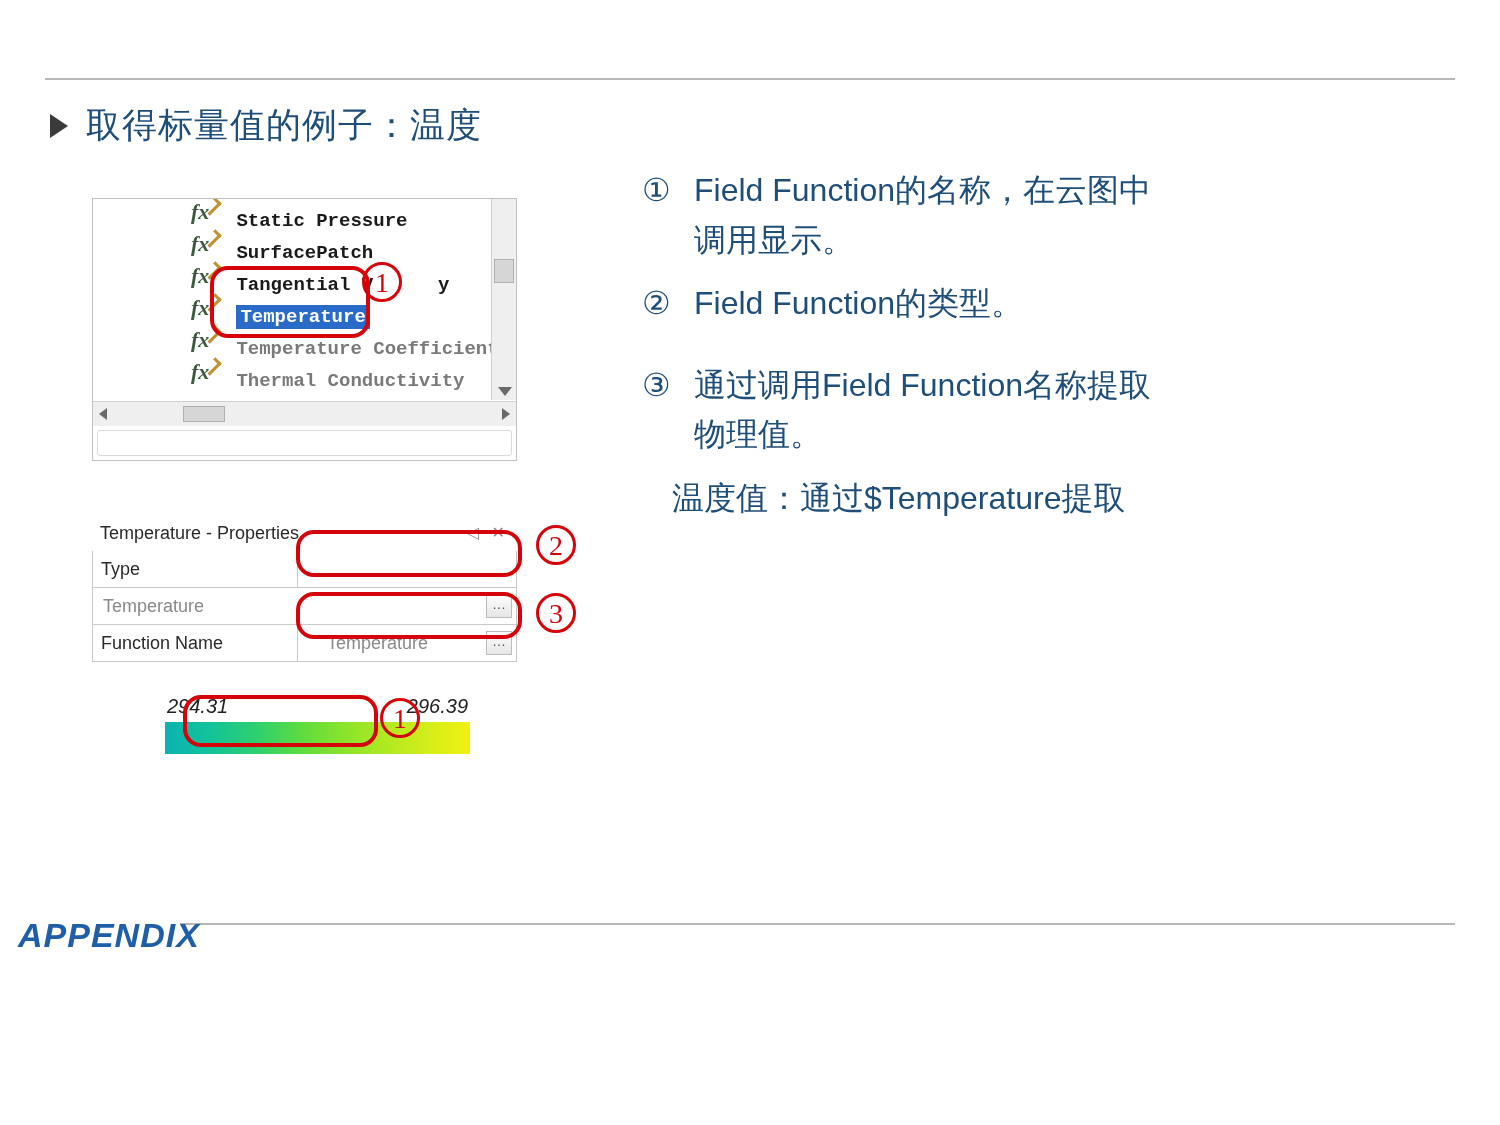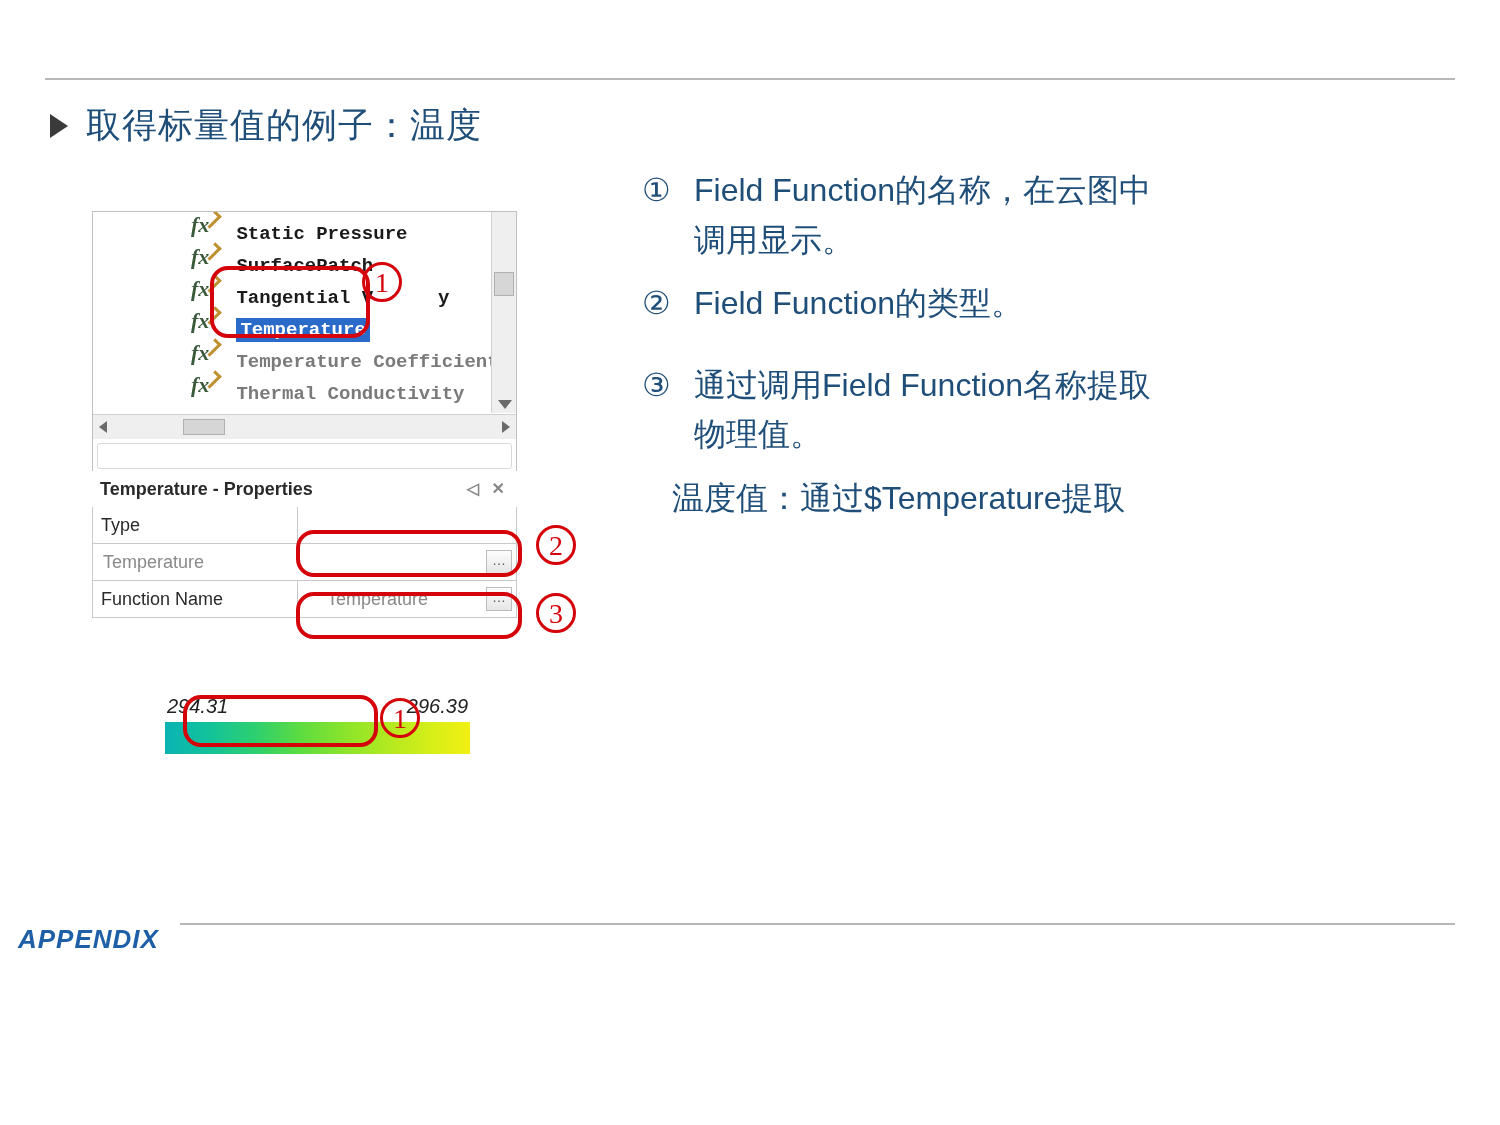--- a/index.html
+++ b/index.html
@@ -40,21 +40,21 @@
   }
   .heading .txt {
     color: #1f4e79;
     font-size: 35px;
     letter-spacing: 1px;
   }
 
   
   .tree-panel {
     position: absolute;
-    left: 92px; top: 211px;
+    left: 92px; top: 198px;
     width: 425px; height: 263px;
     border: 1px solid #c0c0c0;
     background: #ffffff;
     box-sizing: border-box;
   }
   .tree-body {
     position: absolute;
     left: 0; top: 0; right: 25px; bottom: 60px;
     overflow: hidden;
     font-family: "Courier New", monospace;
@@ -165,22 +165,22 @@
     width: 425px;
     background: #ffffff;
     box-sizing: border-box;
     font-family: Arial, sans-serif;
     font-size: 18px;
     color: #2a2a2a;
   }
   .props-title {
     height: 36px; line-height: 36px;
     padding: 0 8px;
-    font-weight: bold;
-    display: flex; justify-content: space-between; align-items: center;
+    font-weight: normal;
+    display: flex; justify-content: space-between; align-items: center; margin-top: 44px;
   }
   .props-title .win-btns { color: #888; font-size: 16px; letter-spacing: 4px; }
   .props-header {
     height: 30px; line-height: 30px;
     padding-left: 6px;
     background: linear-gradient(#fdfdfd, #e8e8e8);
     border: 1px solid #c9c9c9;
   }
   .props-header .collapse {
     display: inline-block;
@@ -292,21 +292,21 @@
     position: absolute;
     left: 180px; right: 45px; bottom: 200px;
     border-top: 2px solid #b8b8b8;
   }
   .appendix {
     position: absolute;
     left: 18px; bottom: 170px;
     font-family: Arial, sans-serif;
     font-weight: bold;
     font-style: italic;
-    font-size: 26px;
+    font-size: 34px;
     color: #1f5fa8;
     letter-spacing: 1px;
   }
 </style>
 </head>
 <body>
 
 <div class="top-rule"></div>
 
 <div class="heading">

